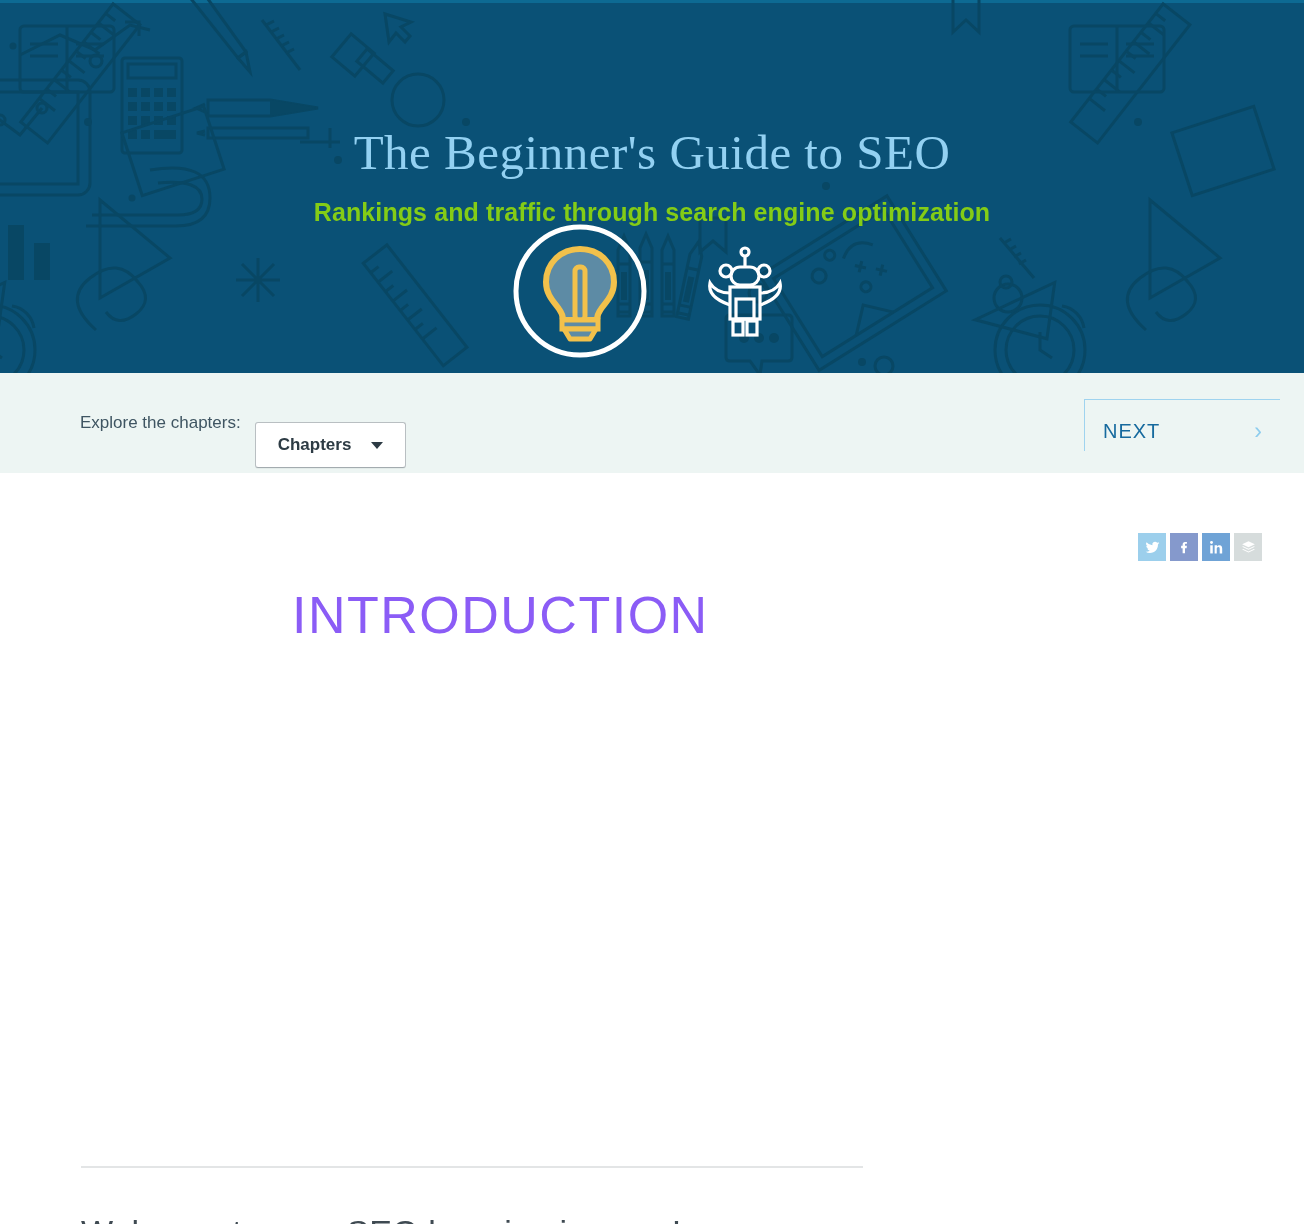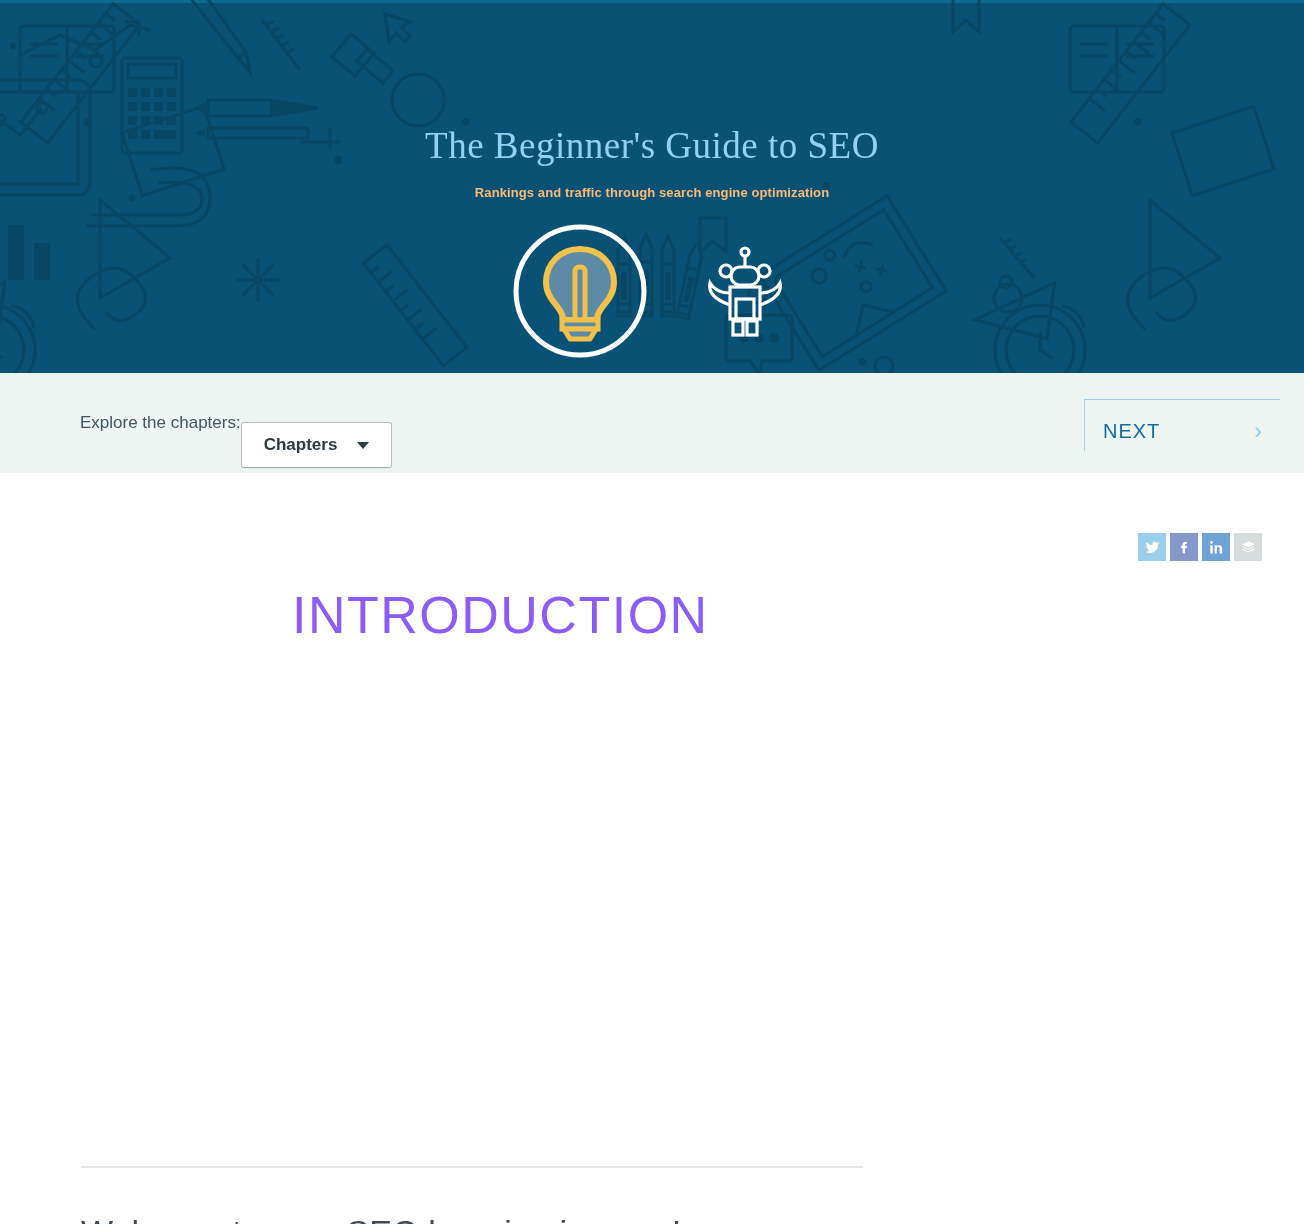--- a/index.html
+++ b/index.html
@@ -32,31 +32,31 @@
   .hero-inner {
     position: relative;
     z-index: 3;
     width: 100%;
     text-align: center;
   }
   .hero-title {
     margin: 0;
     padding-top: 126px;
     font-family: "Liberation Serif", serif;
-    font-size: 37px;
+    font-size: 49px;
     font-weight: 400;
     letter-spacing: 0.5px;
     color: #93d1f2;
     line-height: 1.1;
   }
   .hero-sub {
     margin: 18px 0 0 0;
-    font-size: 13px;
+    font-size: 25px;
     font-weight: 600;
-    color: #fdba74;
+    color: #84cc16;
     letter-spacing: 0.1px;
   }
 
   .hero-icons {
     position: absolute;
     z-index: 3;
     top: 222px;
     left: 0; right: 0;
     display: flex;
     justify-content: center;
@@ -74,20 +74,21 @@
     align-items: center;
   }
   .nav-left {
     display: flex;
     align-items: center;
     margin-left: 80px;
   }
   .nav-label {
     font-size: 17px;
     color: #3f5562;
+    margin-right: 14px;
   }
   .chapters-btn {
     background: #ffffff;
     border: 1px solid #b9bfc2;
     border-bottom-color: #a3abaf;
     border-radius: 3px;
     padding: 12px 22px;
     font-size: 17px;
     font-weight: 700;
     color: #2d3b44;

